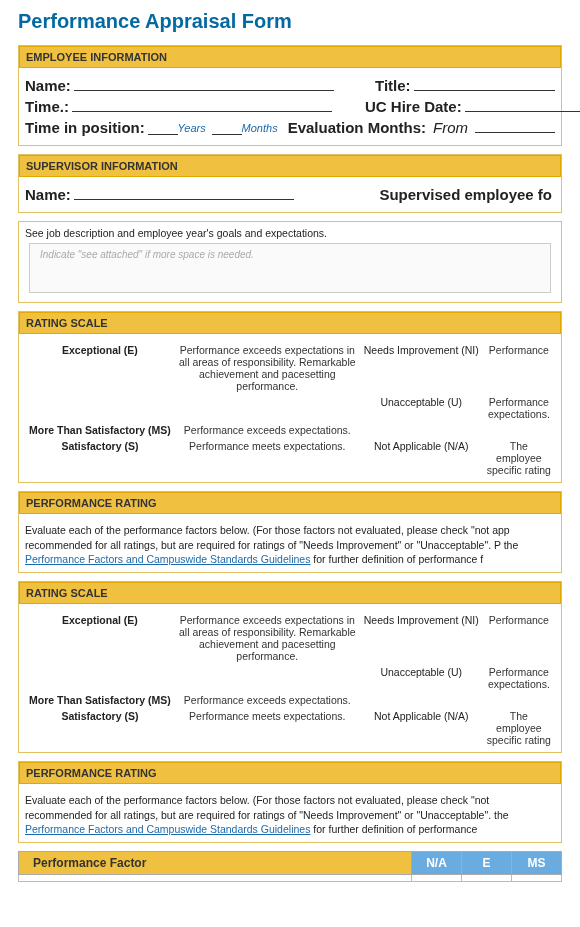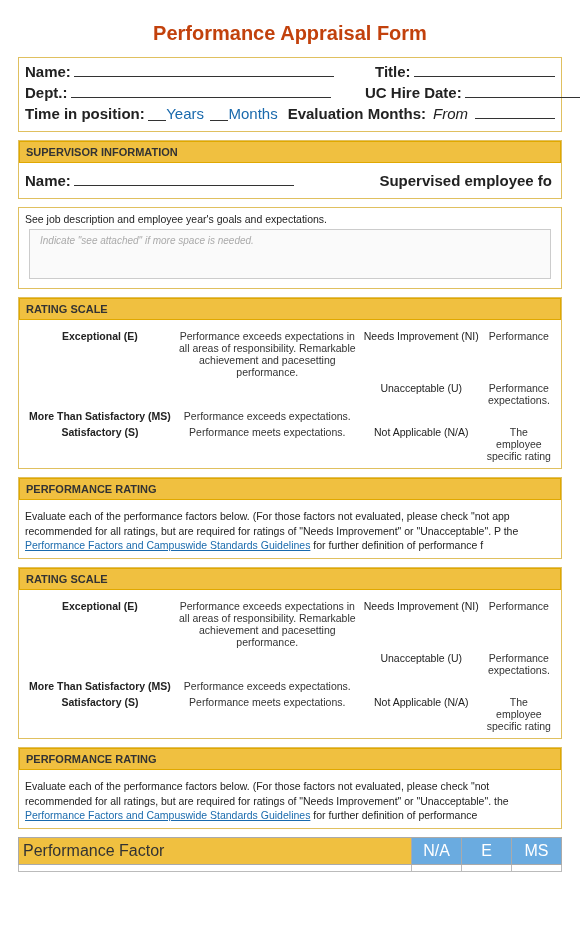--- a/index.html
+++ b/index.html
@@ -6,26 +6,25 @@
     body {
       font-family: Arial, sans-serif;
       background: #fff;
       width: 580px;
       min-height: 927px;
       font-size: 11px;
       color: #222;
       padding: 10px 18px 18px 18px;
     }
     .page-title {
-      text-align: center;
-      color: #c2410c;
+      color: #0369a1;
       font-size: 20px;
       font-weight: bold;
       margin-bottom: 12px;
-      margin-top: 12px;
+      margin-top: 0;
     }
     .section-header {
       background: #f0c040;
       font-weight: bold;
       font-size: 11px;
       color: #333;
       padding: 4px 6px;
       margin-bottom: 4px;
       margin-top: 0;
       border: 1px solid #e0a800;
@@ -64,22 +63,23 @@
       display: flex;
       gap: 10px;
       margin-bottom: 4px;
     }
     .form-col {
       flex: 1;
       display: flex;
       align-items: baseline;
     }
     .italic-label {
+      font-style: italic;
       color: #1a6aad;
-      font-size: 15px;
+      font-size: 11px;
       font-weight: normal;
     }
     .position-row {
       display: flex;
       align-items: center;
       margin-bottom: 4px;
     }
     .position-row .blank {
       border-bottom: 1px solid #333;
       width: 30px;
@@ -148,23 +148,23 @@
     }
     
     .perf-table {
       width: 100%;
       border-collapse: collapse;
       margin-top: 6px;
     }
     .perf-table th {
       background: #6aabe0;
       color: #fff;
-      font-size: 16px;
-      font-weight: normal;
-      padding: 4px 4px;
+      font-size: 12px;
+      font-weight: bold;
+      padding: 4px 14px;
       text-align: center;
       border: 1px solid #aaa;
     }
     .perf-table th.left-th {
       text-align: left;
       background: #f0c040;
       color: #333;
     }
     .perf-table td {
       border: 1px solid #bbb;
@@ -176,36 +176,37 @@
       text-align: center;
       width: 50px;
     }
   </style>
 </head>
 <body>
 
 <div class="page-title">Performance Appraisal Form</div>
 
 <div class="section-block">
+  <div class="section-header">EMPLOYEE INFORMATION</div>
   <div class="section-body">
 
     <div class="form-row-split">
       <div class="form-col">
         <span class="form-label">Name:</span>
         <span class="form-underline"></span>
       </div>
       <div class="form-col" style="max-width:180px">
         <span class="form-label">Title:</span>
         <span class="form-underline-medium"></span>
       </div>
     </div>
 
     <div class="form-row-split">
       <div class="form-col">
-        <span class="form-label">Dept.:</span>
+        <span class="form-label">Time.:</span>
         <span class="form-underline"></span>
       </div>
       <div class="form-col" style="max-width:190px">
         <span class="form-label">UC Hire Date:</span>
         <span class="form-underline-medium"></span>
       </div>
     </div>
 
     <div class="position-row">
       <span class="form-label">Time in position:</span>

